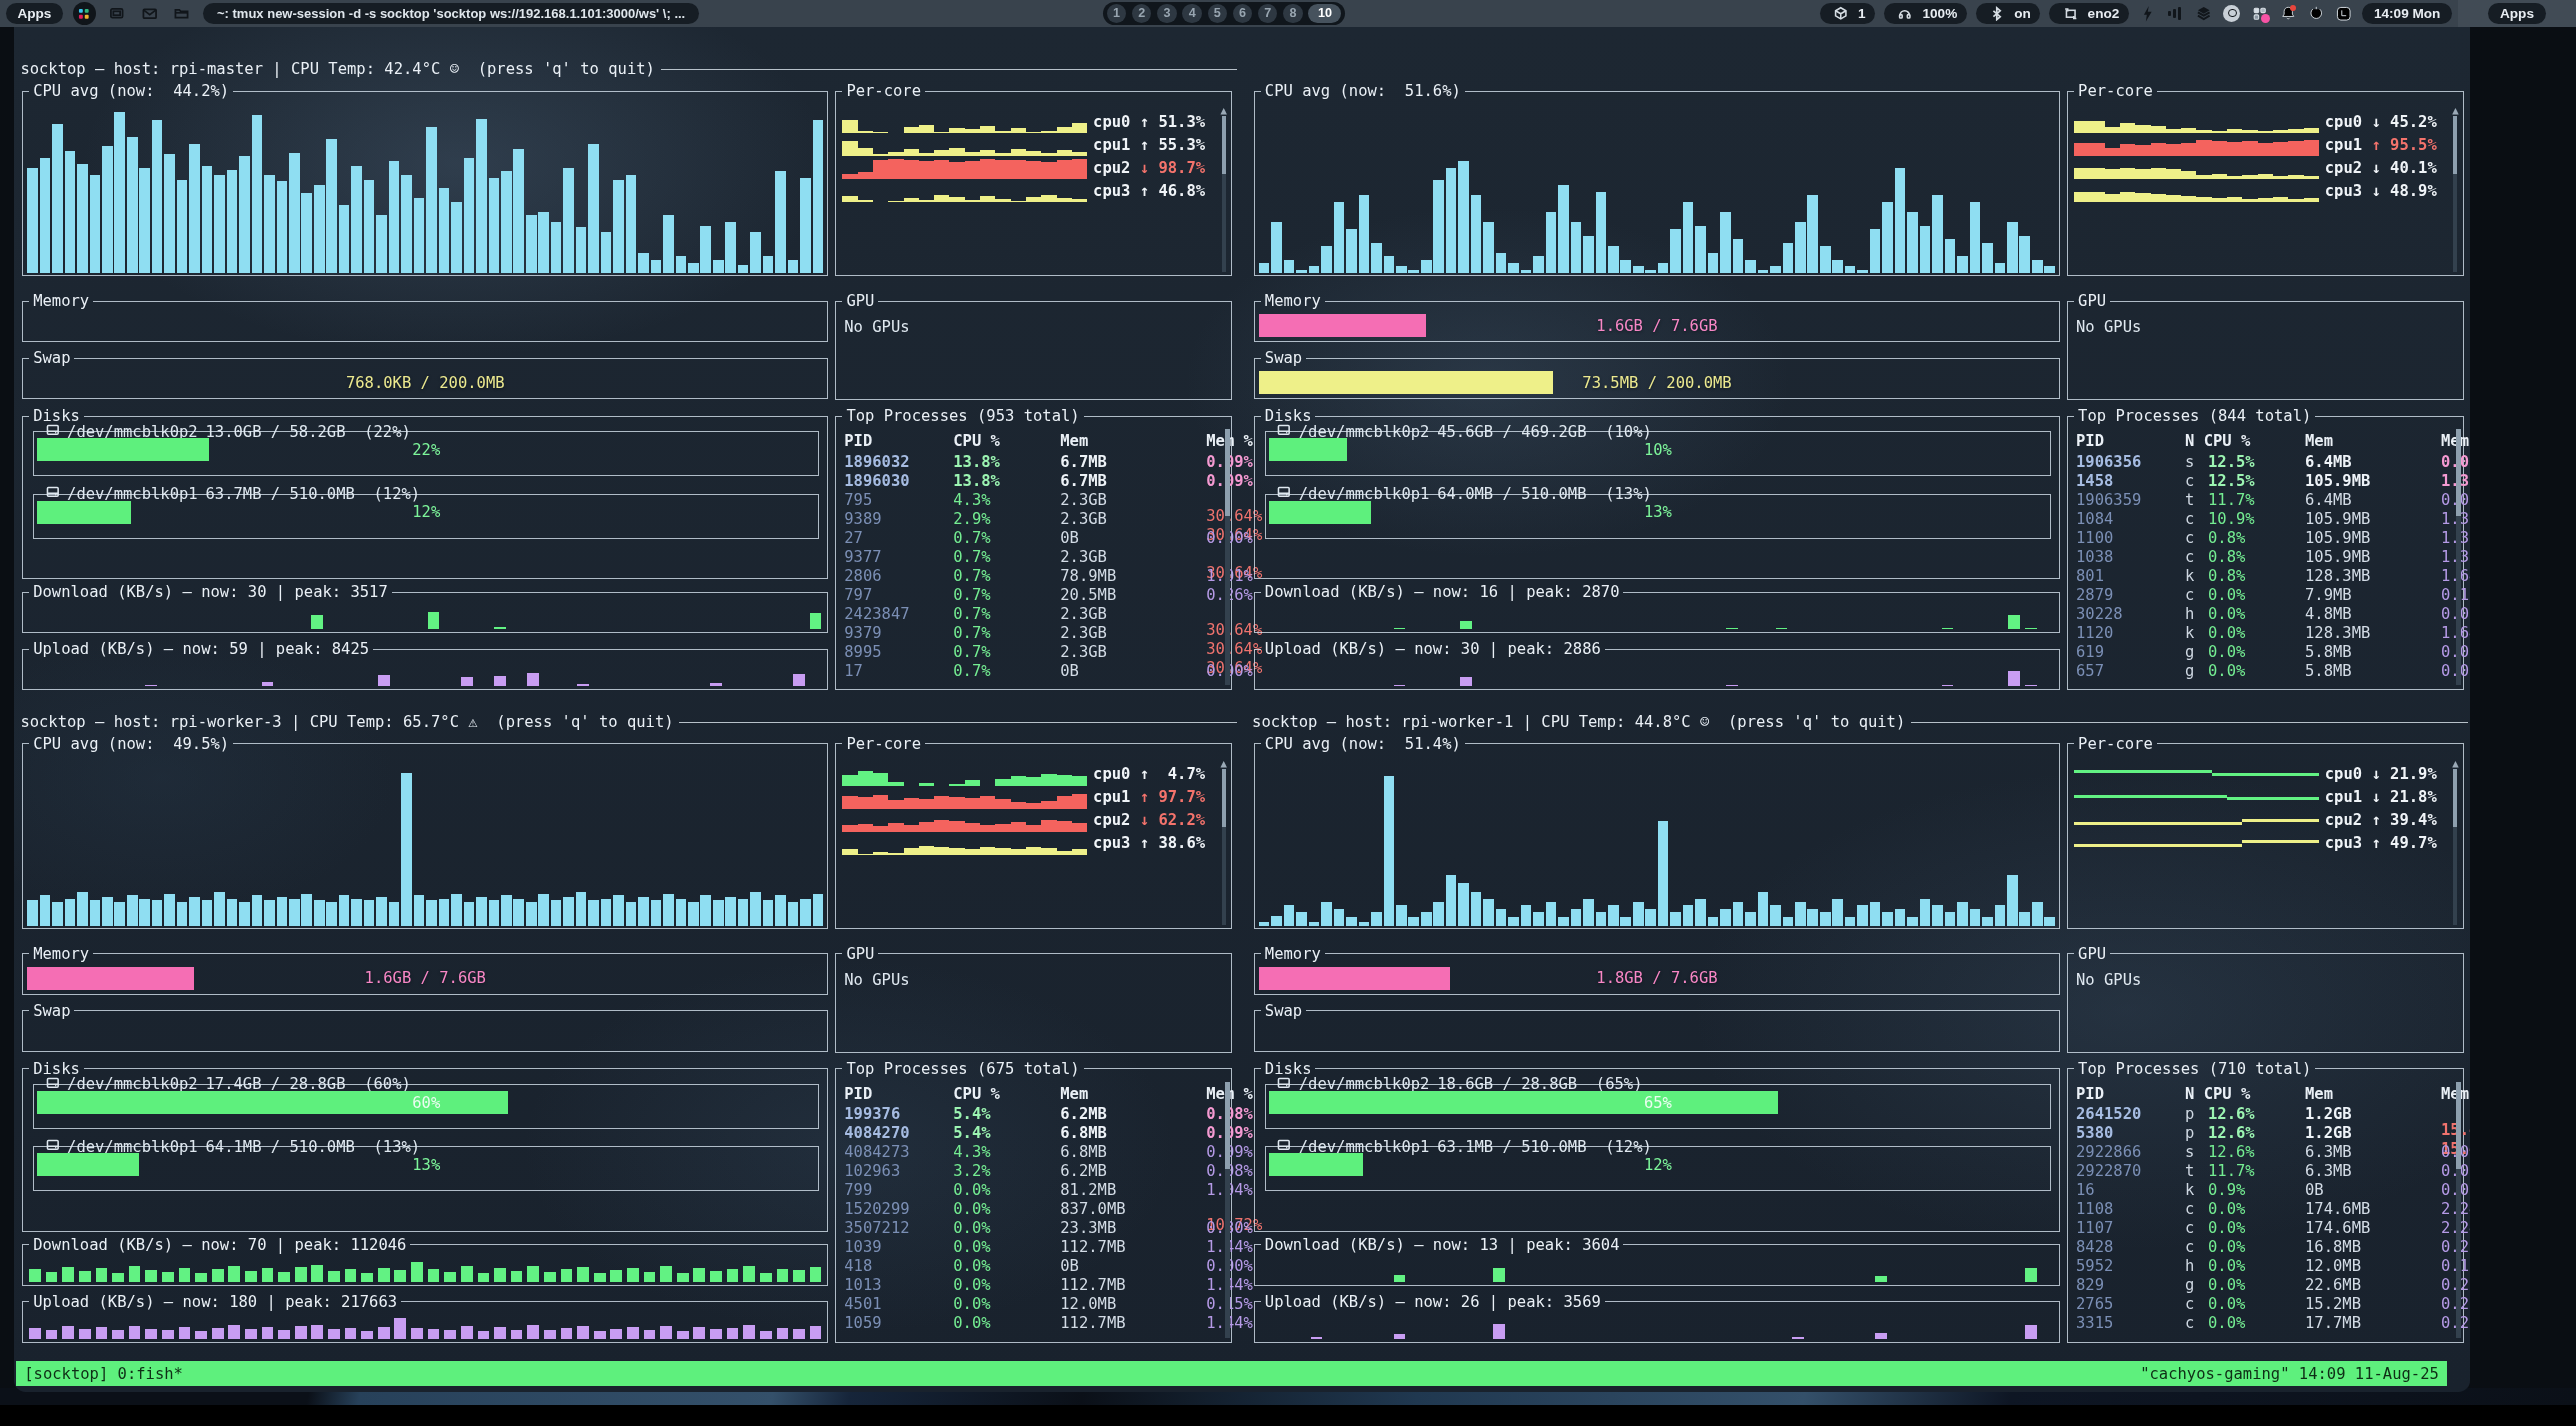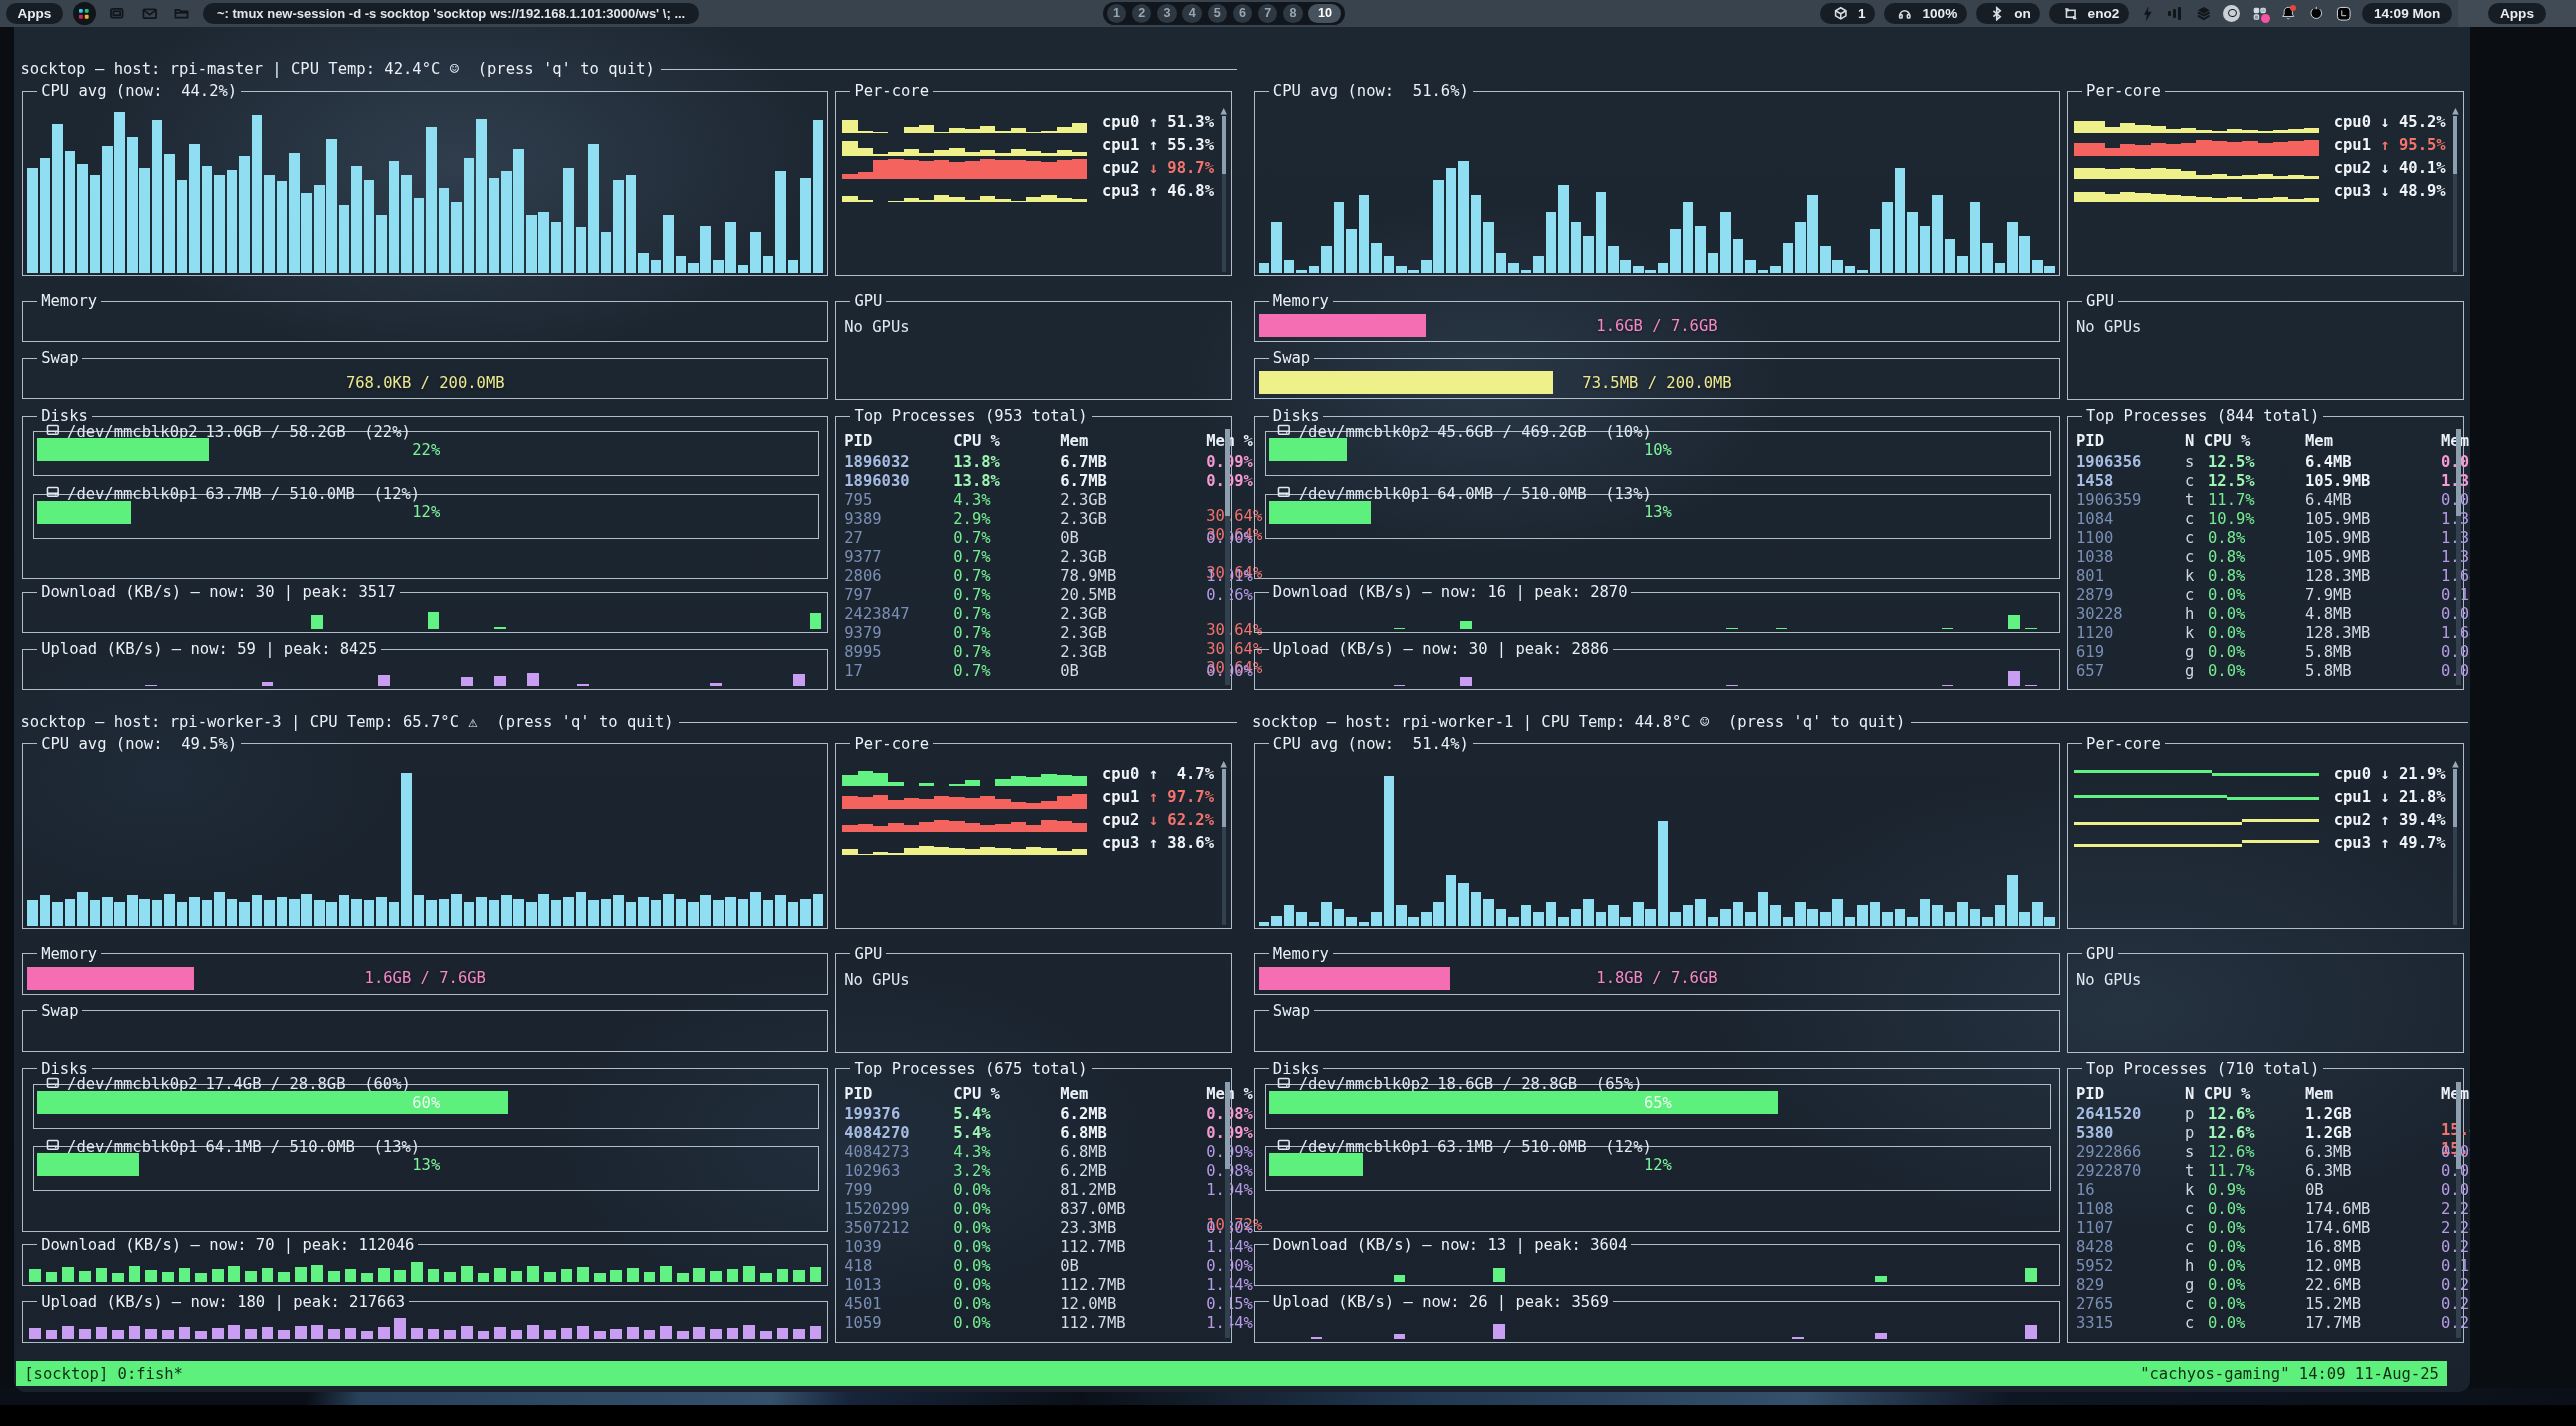--- a/index.html
+++ b/index.html
@@ -55,42 +55,42 @@
       linear-gradient(#1d2732,#19222d); color:#dfe8f0; }
   .panes { position:absolute; left:2.9px; top:31px; display:grid;
     grid-template-columns:1222px 1222px; grid-template-rows:644px 644px; gap:8.7px 9.7px; }
   .pane { position:relative; width:1222px; height:644px; font-size:15.5px; line-height:18.4px; }
 
   .pane-title { position:absolute; left:3.9px; top:1.9px; right:1.9px; height:19.4px; display:flex; align-items:center;
     white-space:pre; color:#eaf0f6; }
   .pane-title .hline { flex:1; border-top:1px solid rgba(222,232,240,.8); margin-left:5.8px; }
 
   fieldset.box { position:absolute; border:1px solid rgba(214,226,238,.8); padding:0; margin:0; }
-  fieldset.box legend { padding:0 3.9px; margin-left:14px; color:#eaf0f6; white-space:pre; }
+  fieldset.box legend { padding:0 3.9px; margin-left:6px; color:#eaf0f6; white-space:pre; }
 
   .b-cpu   { left:5.8px;   top:24px;  width:806px; height:194px; }
   .b-pcore { left:819px; top:24px;  width:397px; height:194px; }
   .b-mem   { left:5.8px;   top:234px; width:806px; height:50px; }
   .b-swap  { left:5.8px;   top:291px; width:806px; height:50px; }
   .b-gpu   { left:819px; top:234px; width:397px; height:108px; }
   .b-disks { left:5.8px;   top:349px; width:806px; height:172px; }
   .b-procs { left:819px; top:349px; width:397px; height:283px; }
   .b-dl    { left:5.8px;   top:525px; width:806px; height:50px; }
   .b-ul    { left:5.8px;   top:582px; width:806px; height:50px; }
 
   .cpu-chart { position:absolute; left:3.9px; right:3.9px; top:2.9px; bottom:1.9px; display:flex;
     align-items:flex-end; gap:1.9px; }
   .cpu-chart i { flex:1; background:#8fdef2; }
 
   .pc-rows { position:absolute; left:5.8px; right:17.5px; top:9.7px; }
   .pc-row { height:23px; display:flex; align-items:flex-end; margin-bottom:0; position:relative; }
   .pc-chart { position:relative; width:245px; height:21.4px; margin-right:5.8px; overflow:hidden; }
   .pc-chart i { position:absolute; }
   .pc-chart.y i { background:#eef089; } .pc-chart.r i { background:#f4635e; } .pc-chart.g i { background:#62f283; }
-  .pc-label { flex:1; text-align:right; font-weight:bold; white-space:pre; line-height:21.4px; }
+  .pc-label { flex:1; font-weight:bold; white-space:pre; line-height:21.4px; }
   .pc-name { color:#f0f4f8; } .pc-val.w { color:#f0f4f8; } .pc-val.r { color:#f4736c; }
   .pc-scroll { position:absolute; right:2.9px; top:1.9px; bottom:2.9px; width:9.7px; font-size:10.7px; color:#9aa9b6; text-align:center; }
   .pc-scroll .track { position:absolute; left:2.9px; right:2.9px; top:13.6px; bottom:0; background:#33414e; }
   .pc-scroll .thumb { position:absolute; left:2.9px; right:2.9px; top:13.6px; height:58px; background:#8d9fae; }
 
   .hbar-wrap { position:absolute; left:3.9px; top:3.9px; bottom:3.9px; right:3.9px; }
   .hbar-fill { position:absolute; left:0; top:0; bottom:0; background:#f56eb4; }
   .hbar-fill.swap { background:#eef089; }
   .hbar-text { position:absolute; left:0; right:0; top:50%; transform:translateY(-50%); text-align:center;
     text-shadow:0 1px 2.9px rgba(10,16,22,.6); }

